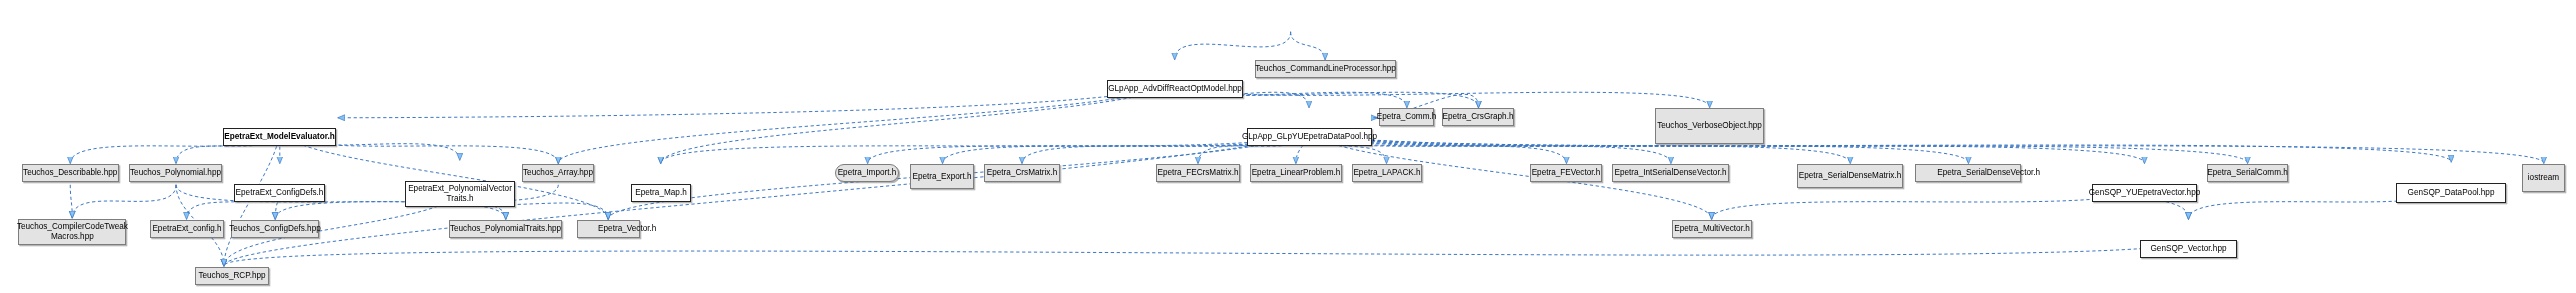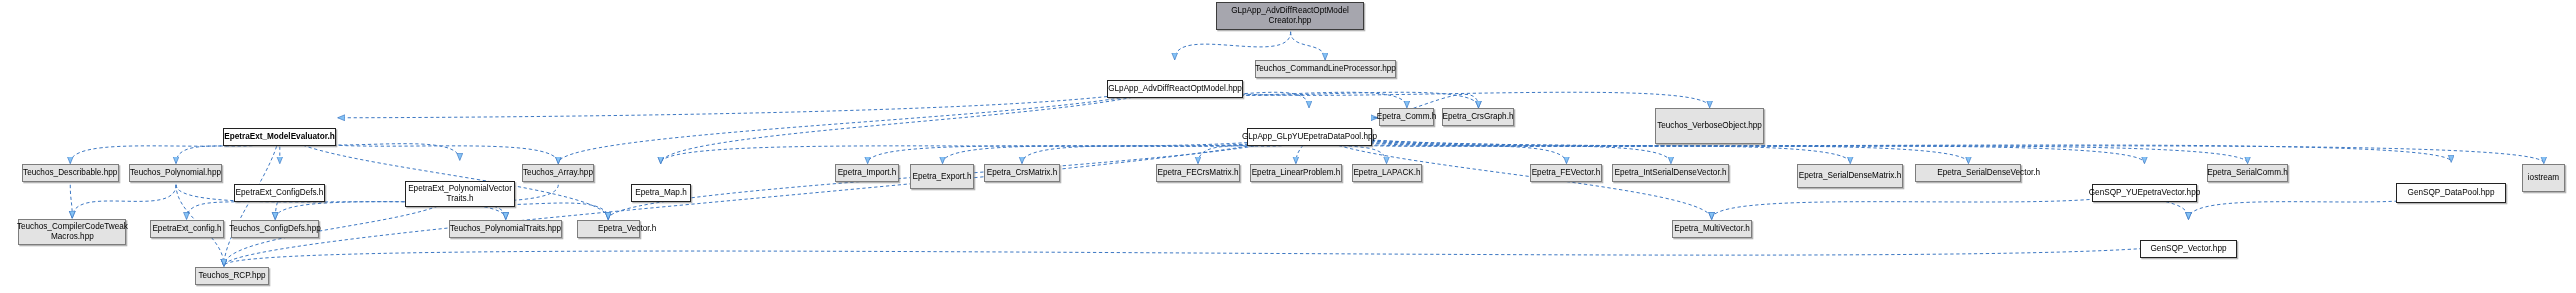--- a/index.html
+++ b/index.html
@@ -70,37 +70,35 @@
       <path d="M268,281 C268,328.75786626743826 341,356.24213373256174 341,404" class="edge" marker-end="url(#arrow)"></path>
       <path d="M700,287 C700,342 341,349 341,404" class="edge" marker-end="url(#arrow)"></path>
       <path d="M700,287 C700,319.9403915913719 770,300.0596084086281 770,333" class="edge" marker-end="url(#arrow)"></path>
       <path d="M700,287 C700,342 926,278 926,333" class="edge" marker-end="url(#arrow)"></path>
       <path d="M3265,281 C3265,336 2606,278 2606,333" class="edge" marker-end="url(#arrow)"></path>
       <path d="M3265,281 C3265,314.2028889541025 3332,299.7971110458975 3332,333" class="edge" marker-end="url(#arrow)"></path>
       <path d="M3732,281 C3732,336 3332,278 3332,333" class="edge" marker-end="url(#arrow)"></path>
       <path d="M3332,366 C3332,421 341,349 341,404" class="edge" marker-end="url(#arrow)"></path>
     </svg>
   <div id="nodes">
-      <div class="node root" style="left: 1216px; top: 2px; width: 148px; height: 27.6px;">GLpApp_AdvDiffReactOptModel
-Creator.hpp</div>
       <div class="node doc" style="left: 1107px; top: 60px; width: 136px; height: 17.7px;">GLpApp_AdvDiffReactOptModel.hpp</div>
       <div class="node ext" style="left: 1255px; top: 60px; width: 141px; height: 17.7px;">Teuchos_CommandLineProcessor.hpp</div>
       <div class="node doc" style="left: 223px; top: 108px; width: 113px; height: 18.4px; font-weight: bold;">EpetraExt_ModelEvaluator.h</div>
       <div class="node doc" style="left: 1247px; top: 108px; width: 125px; height: 18.4px;">GLpApp_GLpYUEpetraDataPool.hpp</div>
       <div class="node ext" style="left: 1379px; top: 108px; width: 55px; height: 18.4px;">Epetra_Comm.h</div>
       <div class="node ext" style="left: 1442px; top: 108px; width: 72px; height: 18.4px;">Epetra_CrsGraph.h</div>
       <div class="node ext" style="left: 1655px; top: 108px; width: 109px; height: 36px;">Teuchos_VerboseObject.hpp</div>
       <div class="node ext" style="left: 21.7px; top: 164px; width: 97px; height: 18.4px;">Teuchos_Describable.hpp</div>
       <div class="node ext" style="left: 129px; top: 164px; width: 93px; height: 18.4px;">Teuchos_Polynomial.hpp</div>
       <div class="node doc" style="left: 234px; top: 164px; width: 91px; height: 18.4px;">EpetraExt_ConfigDefs.h</div>
       <div class="node doc" style="left: 405px; top: 161px; width: 110px; height: 25.6px;">EpetraExt_PolynomialVector
 Traits.h</div>
       <div class="node ext" style="left: 522px; top: 164px; width: 72px; height: 18.4px;">Teuchos_Array.hpp</div>
       <div class="node doc" style="left: 631px; top: 164px; width: 60px; height: 18.4px;">Epetra_Map.h</div>
-      <div class="node ext" style="left: 835px; top: 164px; width: 64px; height: 18.4px;">Epetra_Import.h</div>
+      <div class="node ext" style="left: 835px; top: 164px; width: 64px; height: 18.4px; border-radius: 9px;">Epetra_Import.h</div>
       <div class="node ext" style="left: 910px; top: 164px; width: 64px; height: 25px;">Epetra_Export.h</div>
       <div class="node ext" style="left: 984px; top: 164px; width: 76px; height: 18.4px;">Epetra_CrsMatrix.h</div>
       <div class="node ext" style="left: 1156px; top: 164px; width: 84px; height: 18.4px;">Epetra_FECrsMatrix.h</div>
       <div class="node ext" style="left: 1250px; top: 164px; width: 92px; height: 18.4px;">Epetra_LinearProblem.h</div>
       <div class="node ext" style="left: 1352px; top: 164px; width: 70px; height: 18.4px;">Epetra_LAPACK.h</div>
       <div class="node ext" style="left: 1530px; top: 164px; width: 72px; height: 18.4px;">Epetra_FEVector.h</div>
       <div class="node ext" style="left: 1612px; top: 164px; width: 117px; height: 18.4px;">Epetra_IntSerialDenseVector.h</div>
       <div class="node ext" style="left: 1797px; top: 164px; width: 106px; height: 24px;">Epetra_SerialDenseMatrix.h</div>
       <div class="node ext" style="left: 1915px; top: 164px; width: 106px; height: 18.4px; padding-left: 44px;">Epetra_SerialDenseVector.h</div>
       <div class="node doc" style="left: 2092px; top: 164px; width: 105px; height: 18.4px;">GenSQP_YUEpetraVector.hpp</div>

